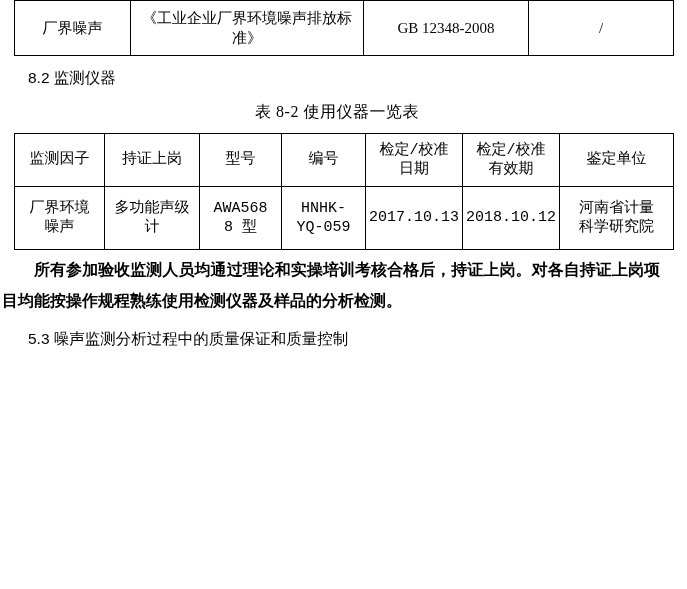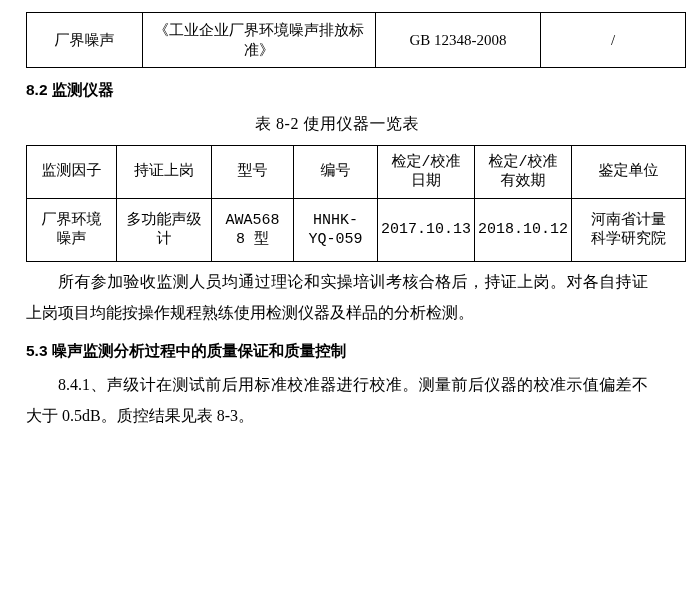--- a/index.html
+++ b/index.html
@@ -11,21 +11,21 @@
     height: 589px;
     background: #ffffff;
     font-family: "Liberation Serif", "DejaVu Serif", serif;
     color: #000000;
     overflow: hidden;
   }
   .page {
     position: relative;
     width: 674px;
     height: 589px;
-    padding: 12px;
+    padding: 0;
     box-sizing: border-box;
   }
   
   table.doc-table {
     border-collapse: collapse;
     width: 659px;
     margin: 0 14px;
     table-layout: fixed;
   }
   table.doc-table td, table.doc-table th {
@@ -42,22 +42,22 @@
     margin-top: 10px;
   }
   .table-top td {
     height: 44px;
     font-size: 15.5px;
   }
   
   h2.heading {
     font-family: "Liberation Sans", "DejaVu Sans", sans-serif;
     font-size: 15.5px;
-    font-weight: bold;
-    margin: 12px 0 8px 14px;
+    font-weight: normal;
+    margin: 12px 0 8px 28px;
     line-height: 1.3;
   }
   .table-caption {
     text-align: center;
     font-size: 16px;
     margin: 14px 0 10px 0;
     letter-spacing: 0.5px;
   }
   
   .table-instr {
@@ -73,24 +73,25 @@
     font-size: 15px;
   }
   .two-line {
     display: block;
     line-height: 1.3;
   }
   
   p.para {
     font-size: 16px;
     line-height: 1.95;
-    margin: 4px 14px 2px 14px;
+    margin: 4px 14px 2px 2px;
     text-align: justify;
     text-justify: inter-ideograph;
     text-indent: 2em;
+    font-weight: bold;
   }
 </style>
 </head>
 <body>
 
 <div class="page">
 
   <table class="doc-table table-top">
     <colgroup>
       <col style="width:116px">
@@ -173,15 +174,14 @@
           <span class="two-line">河南省计量</span>
           <span class="two-line">科学研究院</span>
         </td>
       </tr>
     </tbody>
   </table>
 
   <p class="para">所有参加验收监测人员均通过理论和实操培训考核合格后，持证上岗。对各自持证上岗项目均能按操作规程熟练使用检测仪器及样品的分析检测。</p>
 
   <h2 class="heading">5.3 噪声监测分析过程中的质量保证和质量控制</h2>
-  <p class="para">8.4.1、声级计在测试前后用标准校准器进行校准。测量前后仪器的校准示值偏差不大于 0.5dB。质控结果见表 8-3。</p>
 
 </div>
 
 </body></html>

